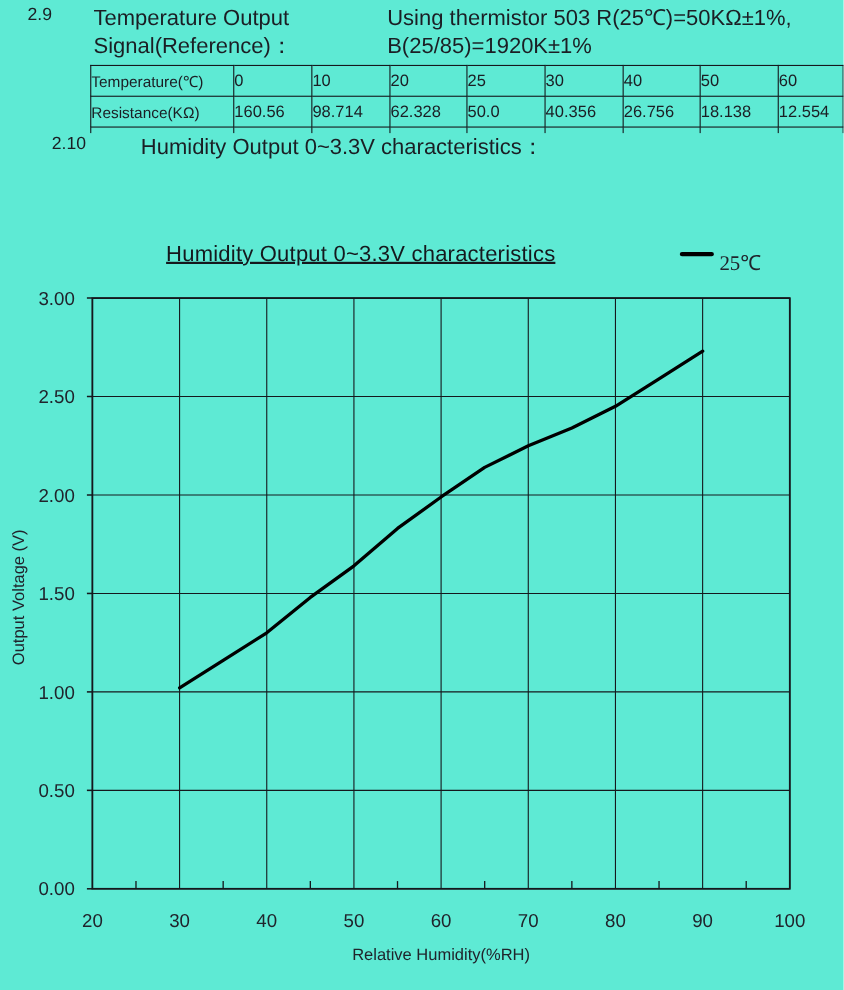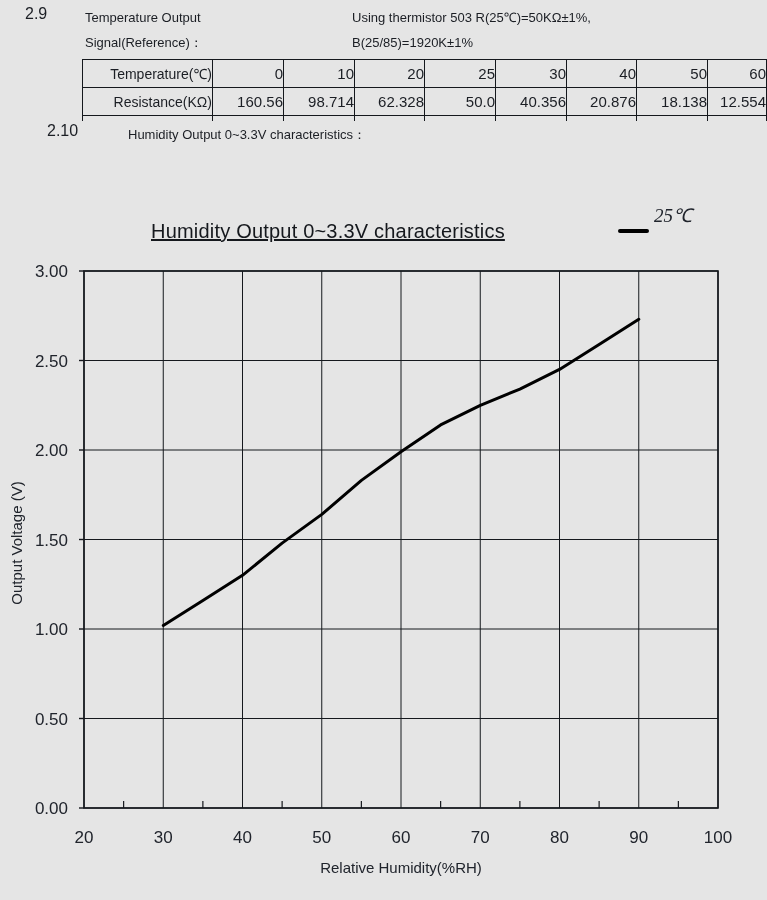--- a/index.html
+++ b/index.html
@@ -1,41 +1,41 @@
 <!DOCTYPE html>
 <html><head>
 <meta charset="utf-8">
 <style>
   * { margin:0; padding:0; box-sizing:border-box; }
   html,body { background:#ffffff; }
   body { font-family:"Liberation Sans", sans-serif; color:#1b1e24; }
   .page {
-    position:relative; width:767px; height:900px; background:#e5e5e5; overflow:hidden;
+    position:relative; width:767px; height:900px; background:#5eead4; overflow:hidden;
   }
   .abs { position:absolute; }
   .sec-num { font-size:16px; color:#1b1e24; }
-  .sec-text { font-size:13px; line-height:25px; color:#1b1e24; }
+  .sec-text { font-size:20px; line-height:25px; color:#1b1e24; }
   
   table.temp-table {
     position:absolute; left:82px; top:59px; width:684px;
     border-collapse:collapse; table-layout:fixed;
   }
   table.temp-table td {
-    border:1.4px solid #15181d; text-align:right; vertical-align:middle;
+    border:1.4px solid #15181d; text-align:left; vertical-align:middle;
     font-size:15px; height:28px; padding:0; color:#1b1e24; overflow:hidden; white-space:nowrap;
   }
   table.temp-table td.hdr { font-size:14px; }
   table.temp-table tr.stub td {
     border:none; border-left:1.4px solid #15181d; border-right:1.4px solid #15181d;
     height:5px;
   }
   
   .chart-title { position:absolute; left:151px; top:220px; font-size:20px; color:#15181d; letter-spacing:0.2px;text-decoration:underline; }
   .legend-line { position:absolute; left:618px; top:229px; width:31px; height:4px; background:#000; border-radius:2px; }
-  .legend-label { position:absolute; left:654px; top:202px; font-family:"Liberation Serif", serif; font-size:19px; color:#20242c;font-style:italic; }
+  .legend-label { position:absolute; left:654px; top:225px; font-family:"Liberation Serif", serif; font-size:19px; color:#20242c; }
   svg#chart-svg { position:absolute; left:0; top:255px; width:767px; height:645px; }
   svg#chart-svg text { font-family:"Liberation Sans", sans-serif; fill:#20242c; }
 </style>
 </head>
 <body>
 
 <div class="page">
 
   <div class="abs sec-num" style="left:25px; top:5px;">2.9</div>
   <div class="abs sec-text" style="left:85px; top:5px;">
@@ -71,21 +71,21 @@
       <td>50</td>
       <td>60</td>
     </tr>
     <tr>
       <td class="hdr">Resistance(KΩ)</td>
       <td>160.56</td>
       <td>98.714</td>
       <td>62.328</td>
       <td>50.0</td>
       <td>40.356</td>
-      <td>20.876</td>
+      <td>26.756</td>
       <td>18.138</td>
       <td>12.554</td>
     </tr>
     <tr class="stub">
       <td></td>
           <td></td>
           <td></td>
       <td></td>
           <td></td>
           <td></td>

